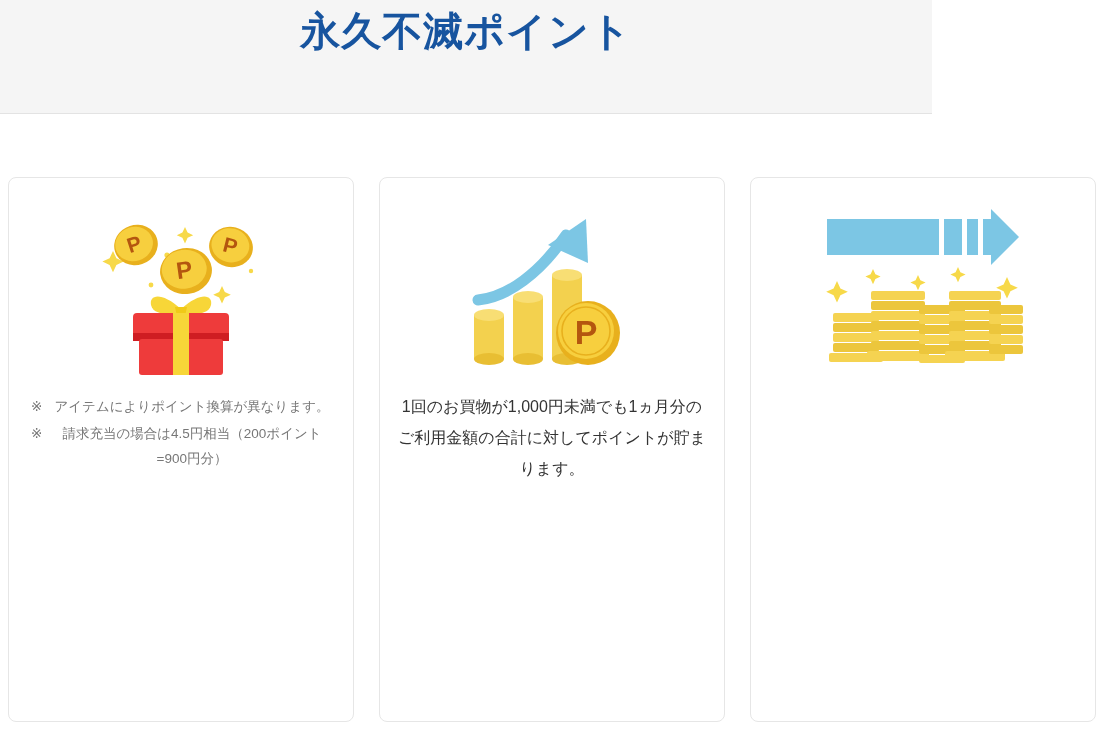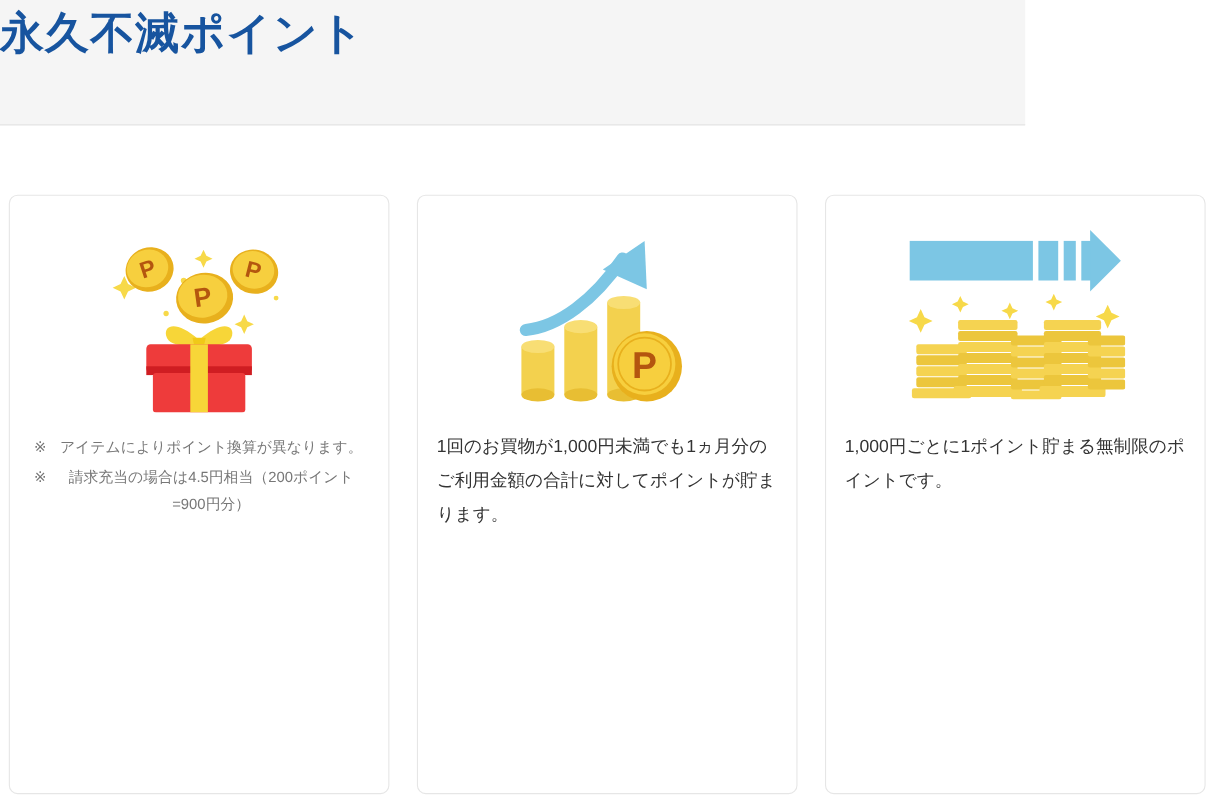--- a/index.html
+++ b/index.html
@@ -19,21 +19,21 @@
   }
 
   
   .header-band {
     width: 932px;
     height: 114px;
     background: #f5f5f5;
     border-bottom: 1px solid #e3e3e3;
     display: flex;
     align-items: flex-start;
-    justify-content: flex-start;
+    justify-content: center;
   }
   .page-title {
     margin-top: 6px;
     font-size: 40px;
     line-height: 1.25;
     font-weight: 700;
     color: #17549f;
     letter-spacing: 1px;
     text-align: center;
   }
@@ -79,21 +79,21 @@
     font-size: 12px;
     font-weight: 400;
     vertical-align: 2px;
     color: #1558aa;
   }
 
   .card-body {
     font-size: 16px;
     line-height: 1.95;
     color: #333333;
-    text-align: left;
+    text-align: center;
     margin-top: 14px;
     max-width: 310px;
   }
 
   .notes {
     margin-top: 18px;
     width: 300px;
     color: #777777;
     font-size: 13.5px;
     line-height: 1.85;
@@ -274,17 +274,16 @@
             <rect x="166" y="100" width="34" height="9" rx="2" fill="#ecc63c"></rect>
             <rect x="166" y="110" width="34" height="9" rx="2" fill="#f5d351"></rect>
             <rect x="166" y="120" width="34" height="9" rx="2" fill="#ecc63c"></rect>
             <rect x="166" y="130" width="34" height="9" rx="2" fill="#f5d351"></rect>
             <rect x="166" y="140" width="34" height="9" rx="2" fill="#ecc63c"></rect>
           </g>
         </svg>
       </div>
 
 
-      <div class="card-body">1,000円ごとに1ポイント貯まる無制限のポイントです。</div>
     </div>
 
   </div>
 </div>
 
 </body></html>

